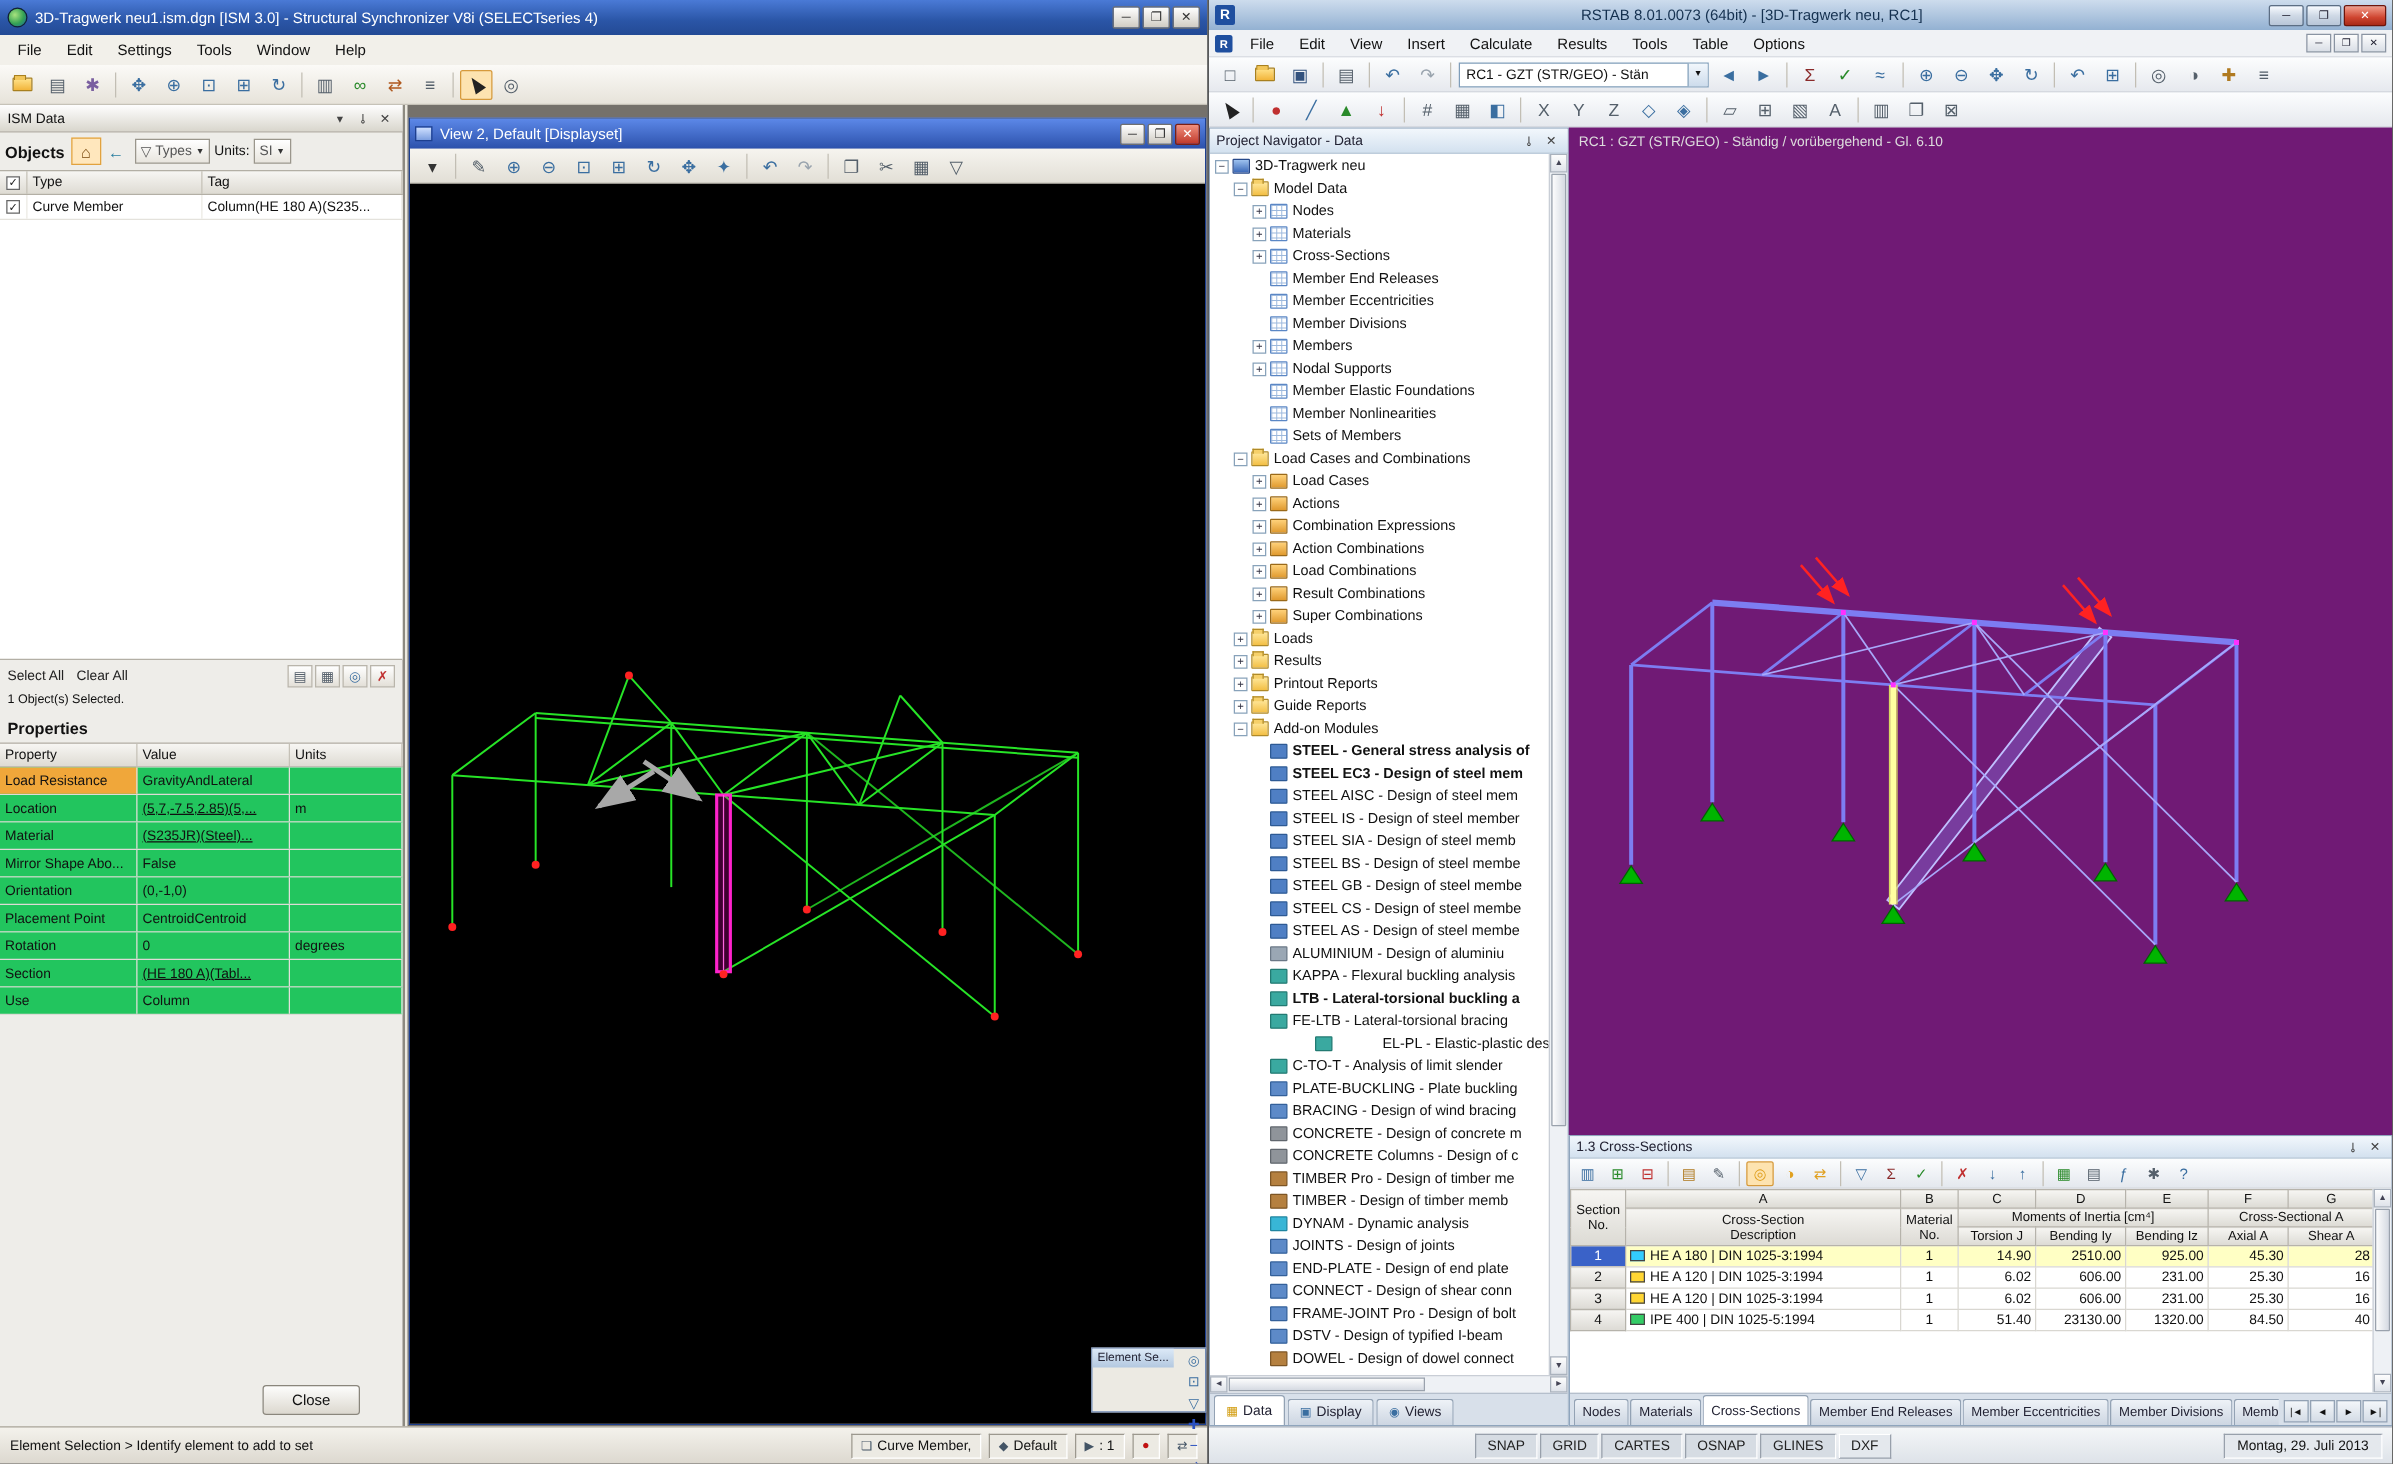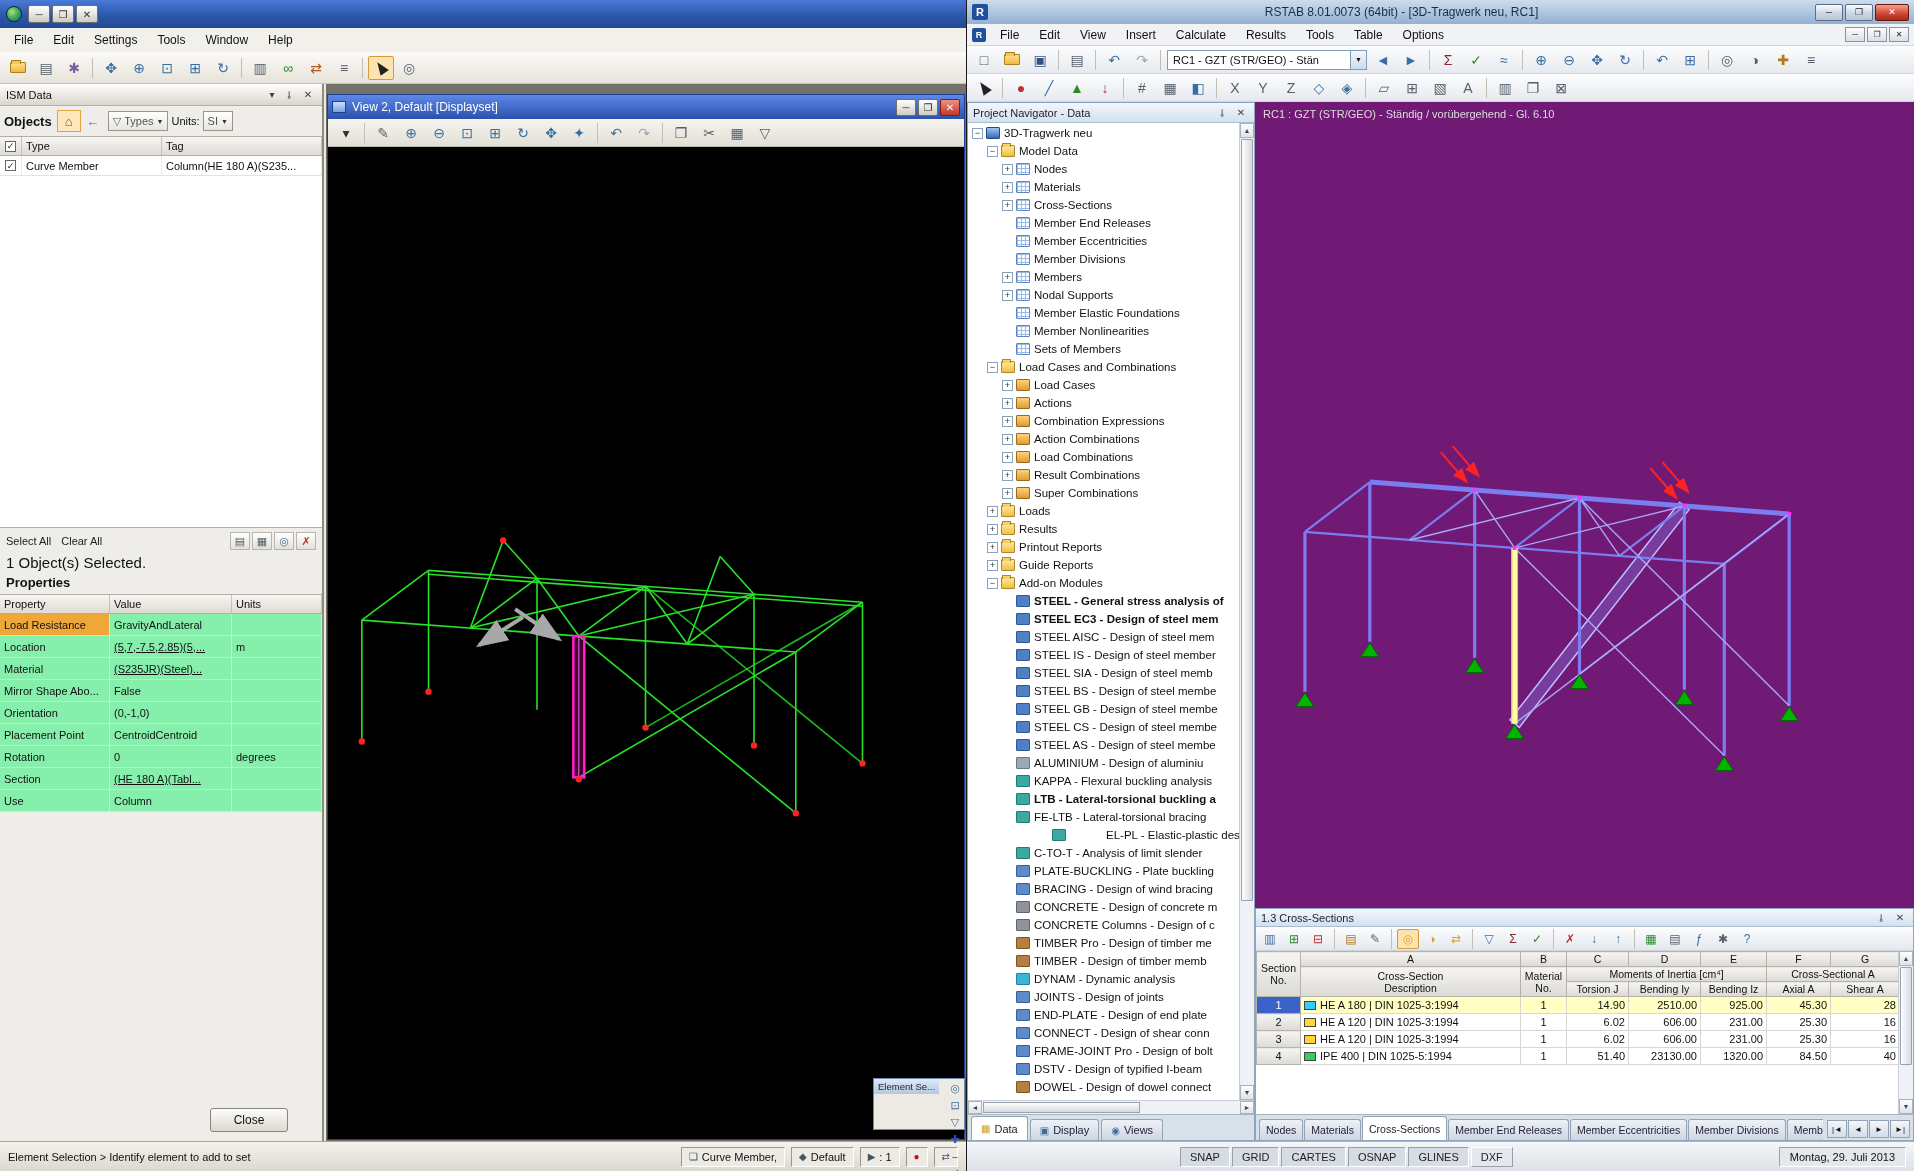--- a/index.html
+++ b/index.html
@@ -41,25 +41,25 @@
   .c3{flex:1;}
   #obj-row{height:20px;flex:none;display:flex;background:#fff;font-size:11px;align-items:stretch;border-bottom:1px solid #e4e2dc;}
   #obj-row .ogc{border-right:1px solid #eceae4;}
   #obj-list{height:352px;flex:none;background:#fff;border-bottom:1px solid #b3afa5;}
   .cb{width:11px;height:11px;border:1px solid #666;background:#fff;display:inline-flex;align-items:center;justify-content:center;font-size:9px;color:#222;}
   .cb.checked::after{content:"✓";}
   #obj-foot{height:26px;flex:none;display:flex;align-items:center;padding:0 6px;gap:10px;font-size:11px;}
   .linkbtn{color:#222;}
   #obj-foot-ics{margin-left:auto;display:flex;gap:2px;}
   .sbtn{width:20px;height:18px;display:inline-flex;align-items:center;justify-content:center;border:1px solid #b9b5ab;background:linear-gradient(#fff,#e3e0d8);font-size:11px;}
-  #sel-status{height:18px;flex:none;font-size:15px;padding:0 6px;}
+  #sel-status{height:18px;flex:none;font-size:10px;padding:0 6px;}
   #props-title{height:22px;flex:none;font-size:13px;font-weight:bold;padding:3px 6px 0;}
   .ph1{width:110px}.ph2{width:122px}.ph3{flex:1}
   #props-body{flex:none;background:#fff;}
-  .prow{display:flex;height:22px;border-bottom:1px solid #dddbd5;background:#86efac;font-size:11px;align-items:stretch;}
+  .prow{display:flex;height:22px;border-bottom:1px solid #dddbd5;background:#22c55e;font-size:11px;align-items:stretch;}
   .pc{display:flex;align-items:center;padding:0 4px;border-right:1px solid #e2e0da;overflow:hidden;white-space:nowrap;}
   .p1{width:110px}.p2{width:122px}.p3{flex:1}
   .p1.hl{background:#f0a73a;}
   .p2.lnk{text-decoration:underline;}
   #ism-spacer{flex:1;}
   #close-row{flex:none;height:42px;display:flex;align-items:center;justify-content:flex-end;padding-right:34px;}
   #close-btn{width:78px;height:24px;background:linear-gradient(#fdfdfc,#dcd8cf);border:1px solid #8a867c;border-radius:3px;font-size:12px;display:flex;align-items:center;justify-content:center;}
   
   #lw-mdi{position:absolute;left:326px;top:84px;right:0;bottom:30px;background:#75716b;}
   #vw{position:absolute;left:327px;top:94px;right:1px;bottom:31px;border:1px solid #1d3f8f;display:flex;flex-direction:column;background:#ece9e2;}
@@ -164,20 +164,21 @@
   #rw-date{margin-left:auto;padding:3px 10px;border:1px solid;border-color:#98a0ab #fff #fff #98a0ab;background:#e4e8ed;}
 </style>
 </head>
 <body>
 
 <div id="screen" data-name="desktop">
 
   <div id="lw" class="win" data-name="structural-synchronizer-window">
     <div id="lw-title" data-name="title-bar">
       <span class="app-ic" data-name="app-icon"></span>
+      <span class="ttext" data-name="window-title">3D-Tragwerk neu1.ism.dgn [ISM 3.0] - Structural Synchronizer V8i (SELECTseries 4)</span>
       <span id="lw-btns" data-name="window-controls">
           <span class="winbtn" data-name="minimize-button">─</span>
           <span class="winbtn" data-name="maximize-button">❐</span>
           <span class="winbtn" data-name="close-button">✕</span>
         </span>
     </div>
     <div id="lw-menu" data-name="menu-bar">
         <span class="mi" data-name="menu-file">File</span>
         <span class="mi" data-name="menu-edit">Edit</span>
         <span class="mi" data-name="menu-settings">Settings</span>

